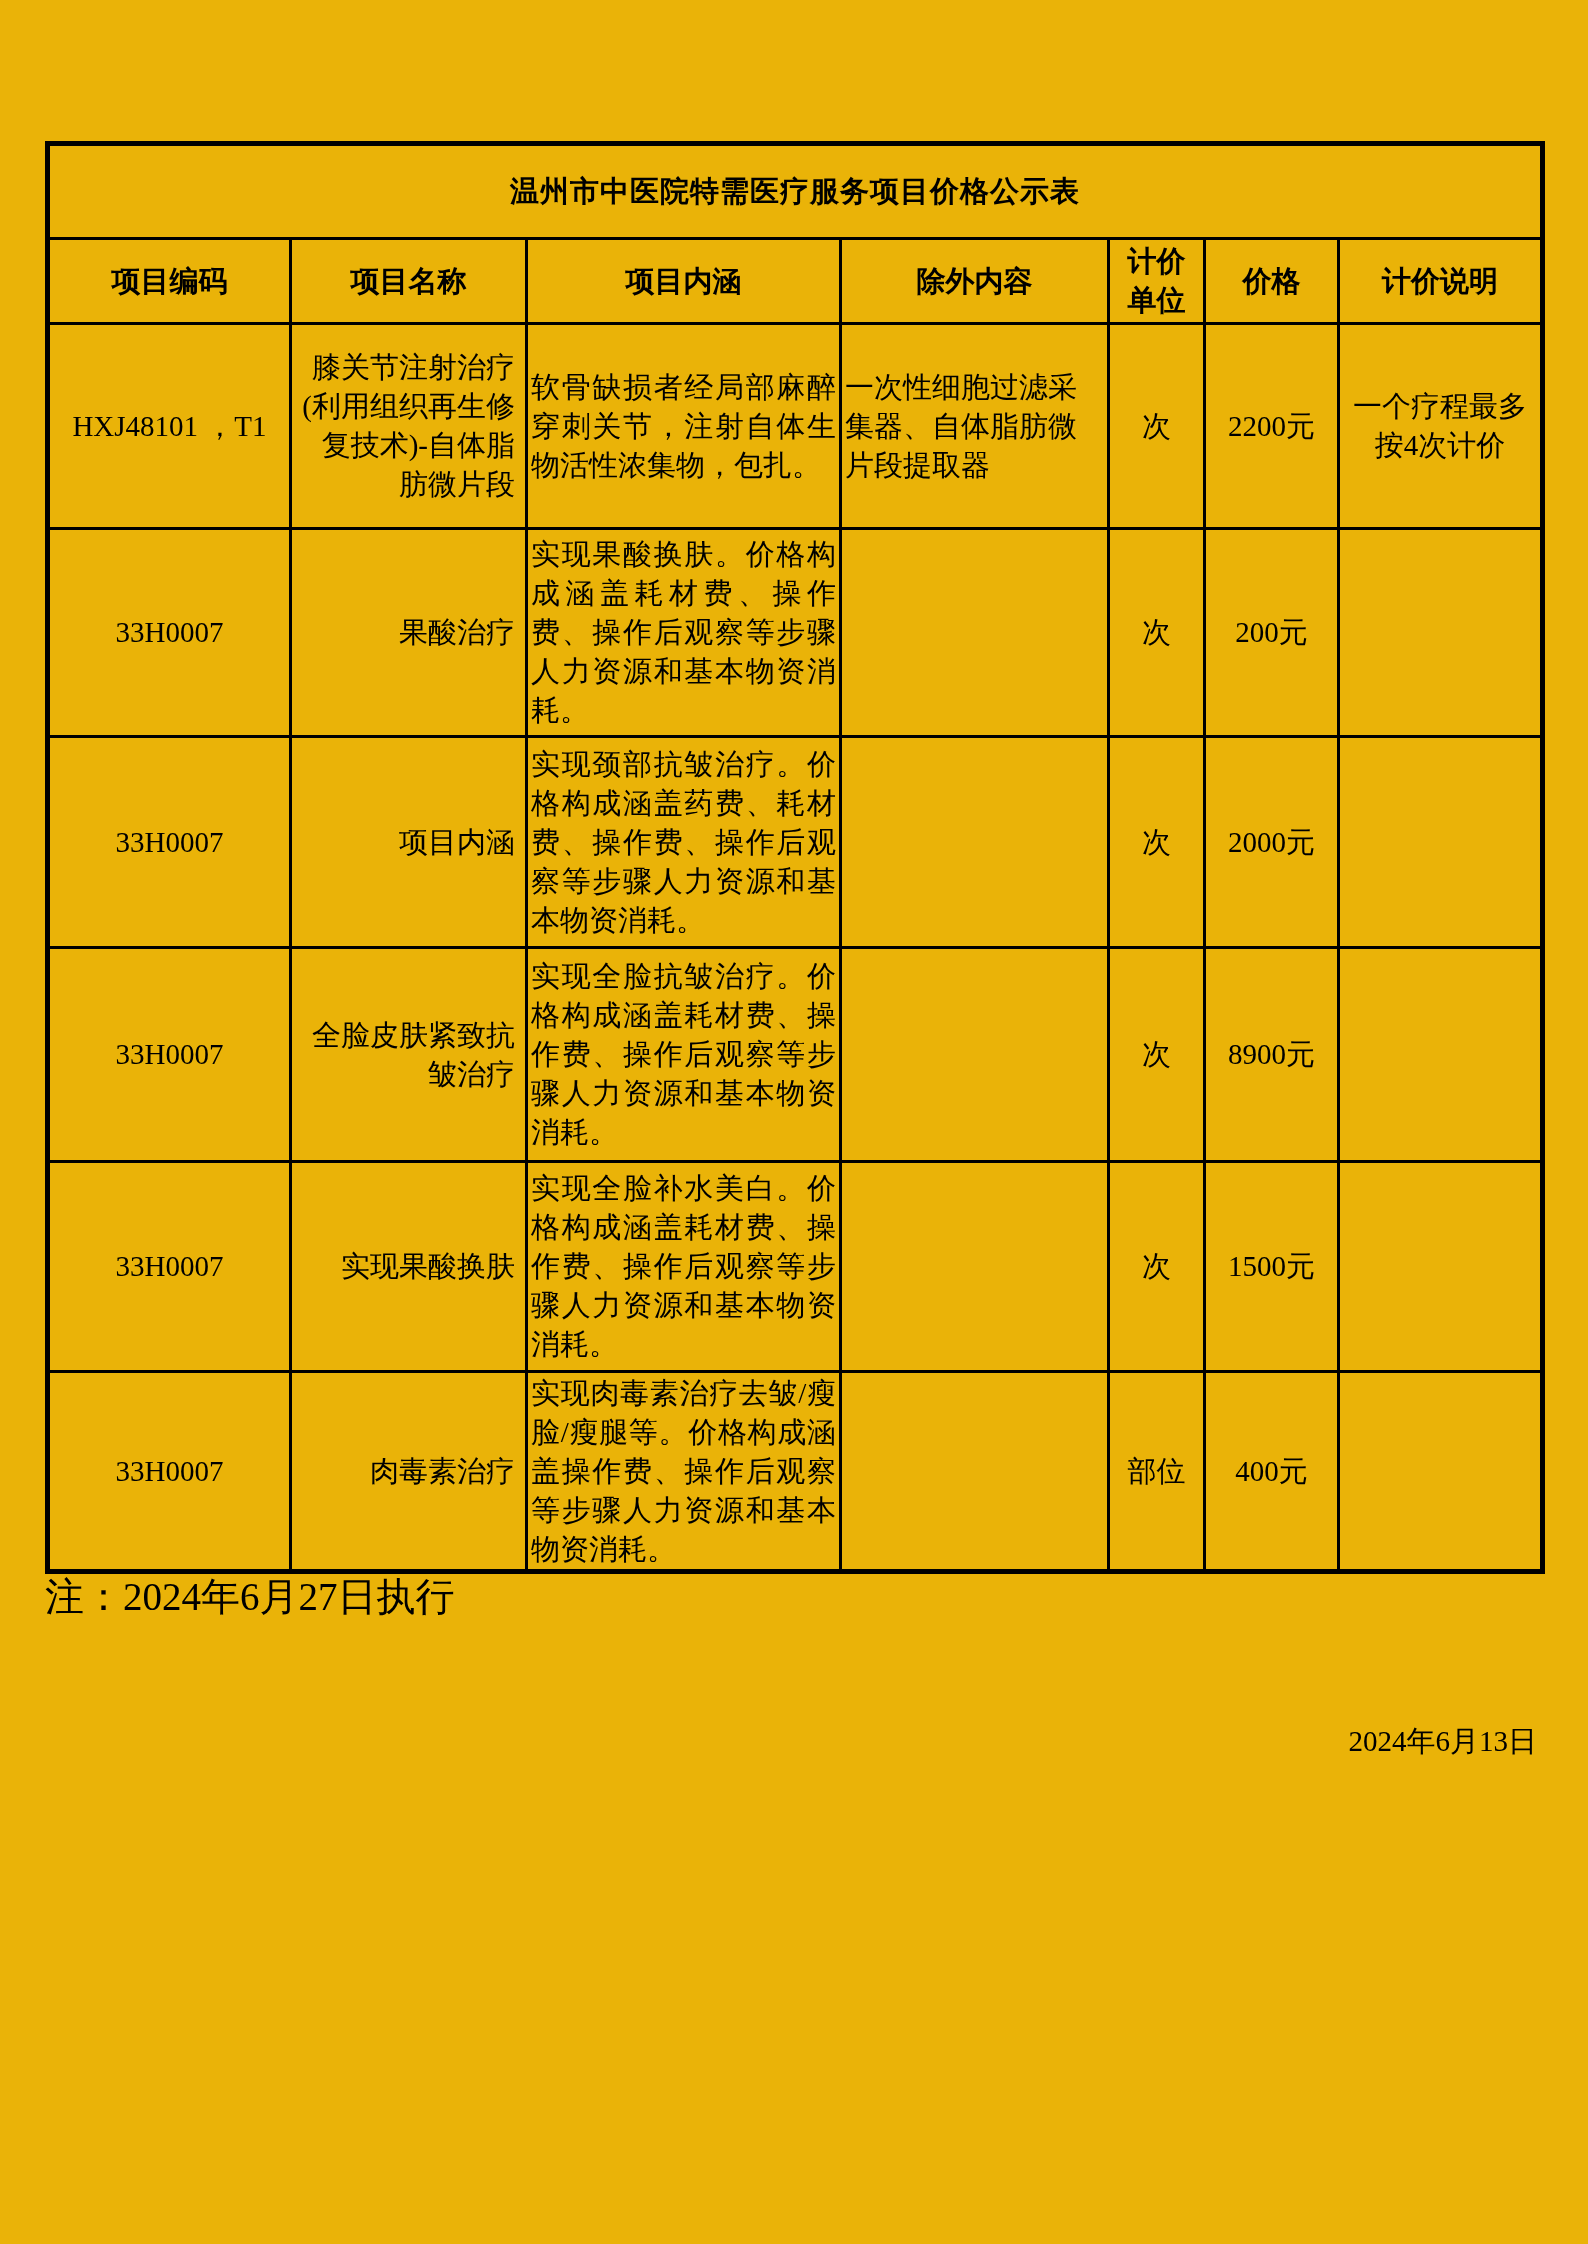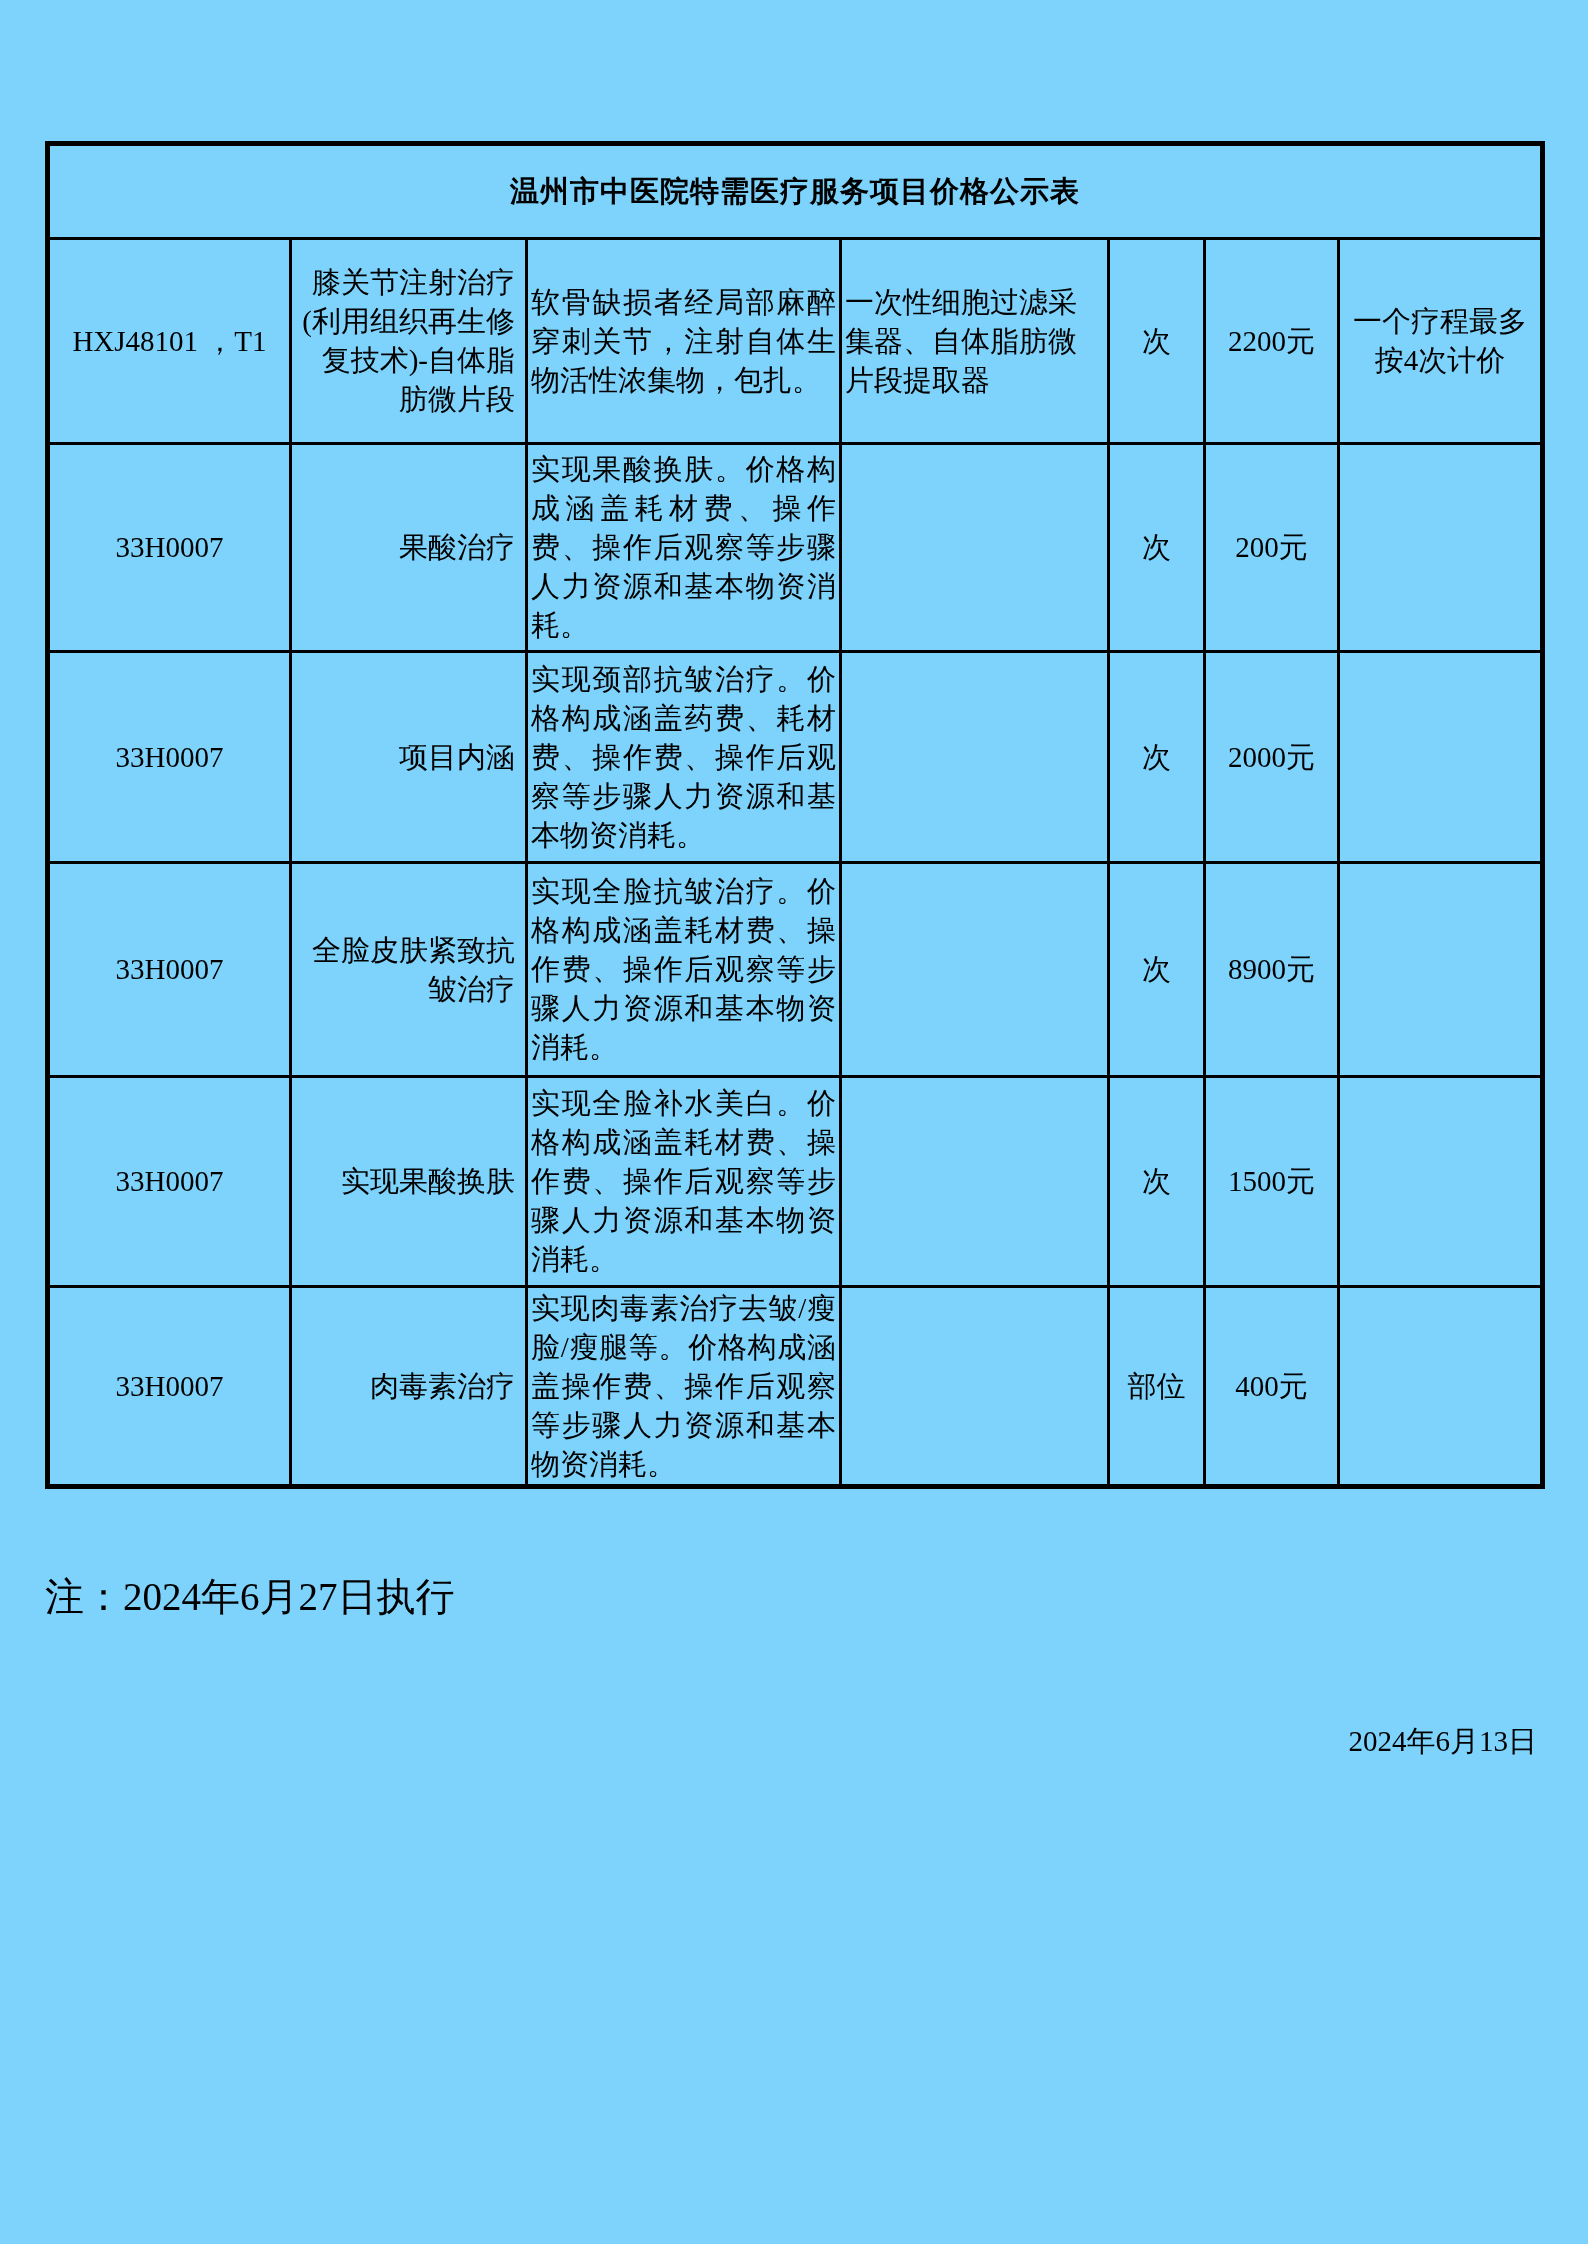--- a/index.html
+++ b/index.html
@@ -4,21 +4,21 @@
 <style>
   html, body {
     margin: 0;
     padding: 0;
     background: #ffffff;
   }
   .page {
     position: relative;
     width: 1588px;
     height: 2244px;
-    background: #7dd3fc;
+    background: #eab308;
     color: #000000;
     font-family: "Liberation Serif", "DejaVu Serif", serif;
     overflow: hidden;
   }
   table.price-table {
     position: absolute;
     left: 45px;
     top: 141px;
     width: 1497px;
     table-layout: fixed;
@@ -88,20 +88,29 @@
       <col style="width:314px">
       <col style="width:268px">
       <col style="width:96px">
       <col style="width:134px">
       <col style="width:204px">
     </colgroup>
     <tbody>
       <tr class="title-row">
         <td class="title-cell" colspan="7">温州市中医院特需医疗服务项目价格公示表</td>
       </tr>
+      <tr class="header-row">
+        <th class="col-code">项目编码</th>
+        <th class="col-name">项目名称</th>
+        <th class="col-content">项目内涵</th>
+        <th class="col-excl">除外内容</th>
+        <th class="col-unit">计价单位</th>
+        <th class="col-price">价格</th>
+        <th class="col-note">计价说明</th>
+      </tr>
 
       <tr class="row-1">
         <td class="col-code">HXJ48101 ，T1</td>
         <td class="col-name">膝关节注射治疗(利用组织再生修复技术)-自体脂肪微片段</td>
         <td class="col-content">软骨缺损者经局部麻醉穿刺关节，注射自体生物活性浓集物，包扎。</td>
         <td class="col-excl">一次性细胞过滤采集器、自体脂肪微片段提取器</td>
         <td class="col-unit">次</td>
         <td class="col-price">2200元</td>
         <td class="col-note">一个疗程最多按4次计价</td>
       </tr>

